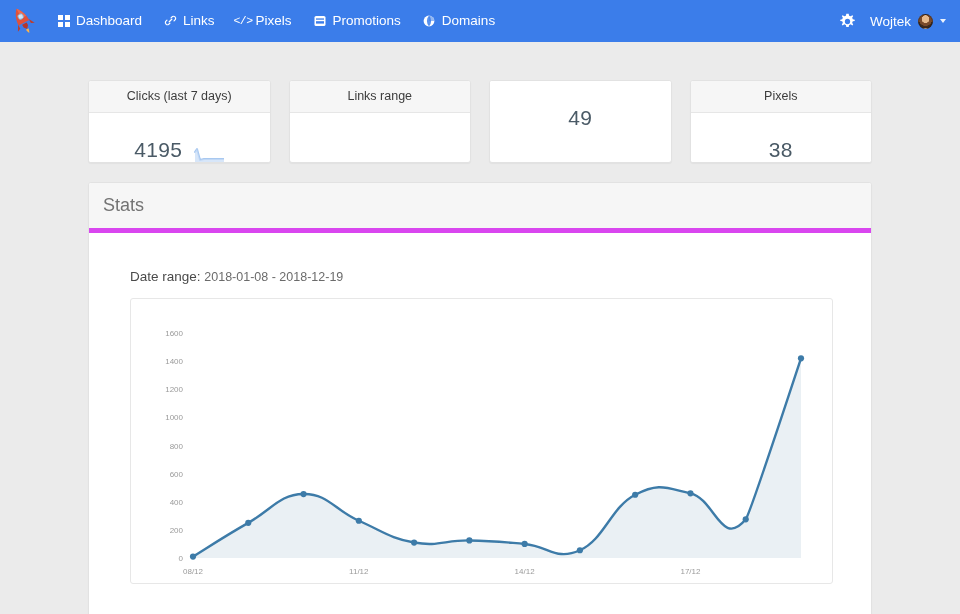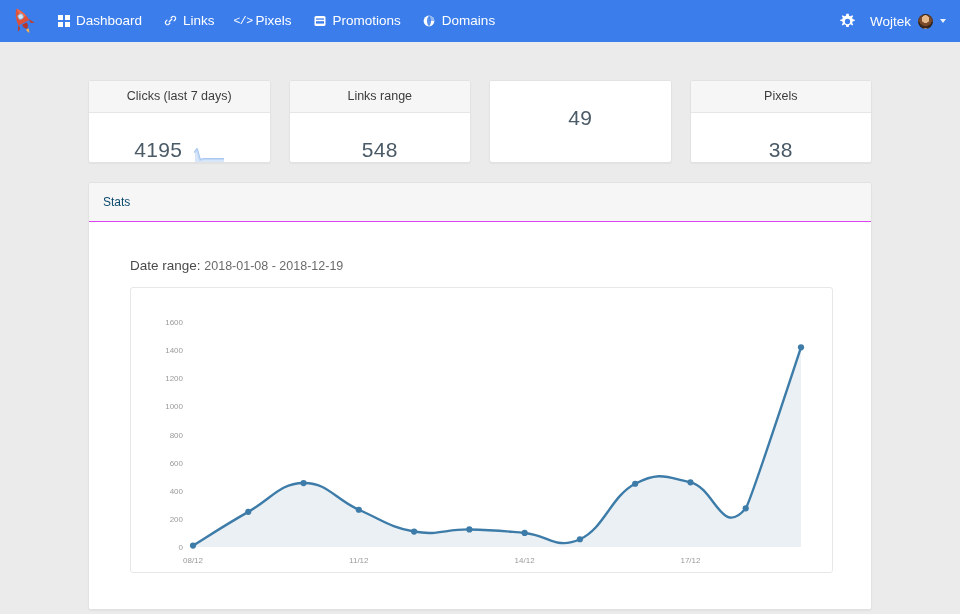--- a/index.html
+++ b/index.html
@@ -57,22 +57,22 @@
   }
   .card-value { font-size:21px; color:#4a5a66; letter-spacing:.3px; }
   .spark { display:block; }
 
   
   .panel {
     margin-top:19px; background:#fff; border:1px solid #e2e2e2; border-radius:3px;
     box-shadow:0 1px 1px rgba(0,0,0,0.045); overflow:hidden;
   }
   .panel-head {
-    background:#f6f6f6; border-bottom:1px solid #d946ef;
-    padding:12px 14px; font-size:12px; color:#0c4a6e;
+    background:#f6f6f6; border-bottom:5px solid #d946ef;
+    padding:12px 14px; font-size:18px; color:#737373;
   }
   .panel-body { padding:36px 0 36px 0; background:#fff; min-height:370px; }
   .date-range {
     font-size:13.5px; color:#4a4a4a; padding:0 0 14px 41px;
   }
   .date-range .dr-value { color:#6b6b6b; font-size:12.5px; }
 
   .chart-box {
     margin:0 0 0 41px; width:703px; height:286px;
     background:#fff; border:1px solid #e7e7e7; border-radius:3px;
@@ -181,23 +181,20 @@
           <svg class="spark" width="30" height="16" viewBox="0 0 30 16">
             <path d="M1 6 L3 3 L6 14 L10 13 L14 13 L30 13" fill="none" stroke="#a8c8f0" stroke-width="2" stroke-linejoin="round" stroke-linecap="round"></path>
             <path d="M1 6 L3 3 L6 14 L10 13 L14 13 L30 13 L30 16 L1 16 Z" fill="#c9ddf7" opacity="0.75"></path>
           </svg>
         </span>
       </div>
     </div>
 
     <div class="card">
       <div class="card-head">Links range</div>
-      <div class="card-body">
-        <span class="card-value">548</span>
-      </div>
     </div>
 
     <div class="card">
       <div class="card-body">
         <span class="card-value">49</span>
       </div>
     </div>
 
     <div class="card">
       <div class="card-head">Pixels</div>

